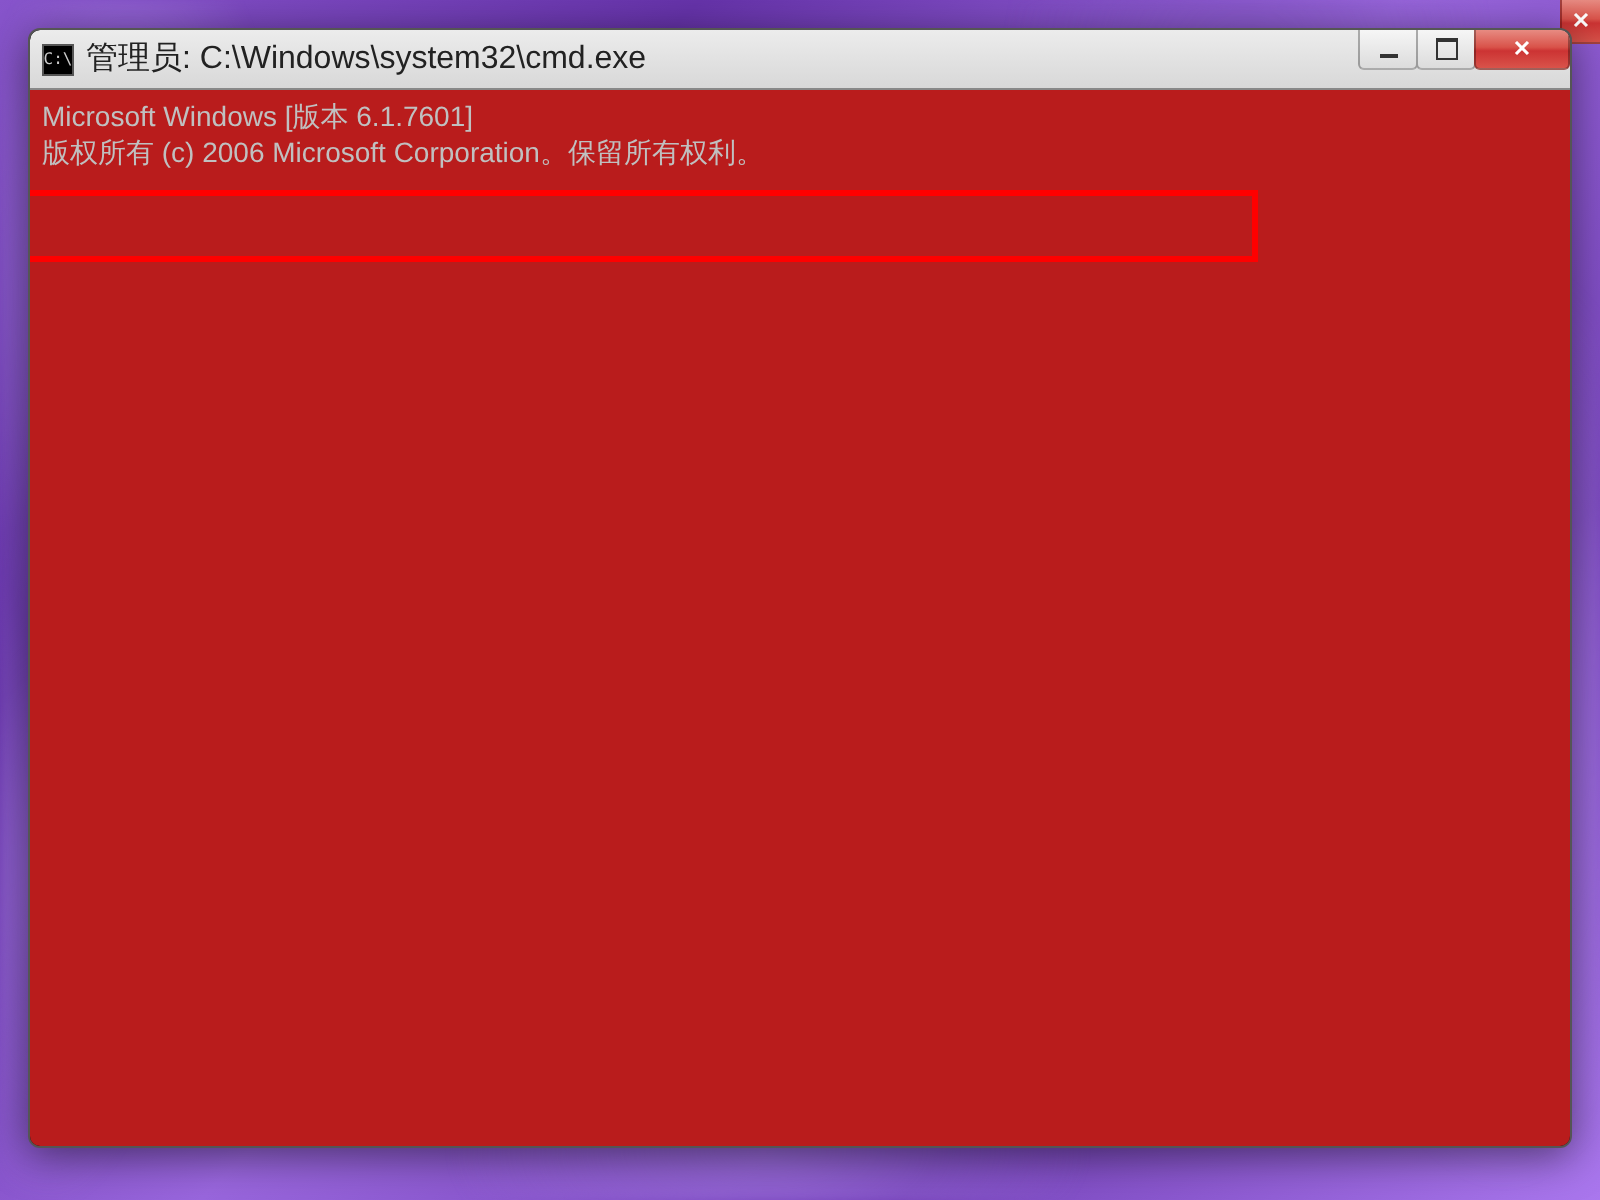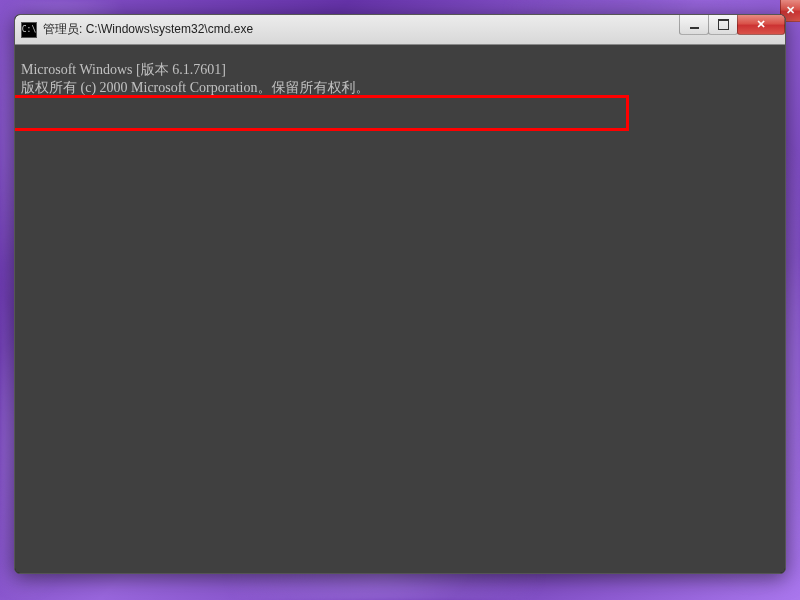--- a/index.html
+++ b/index.html
@@ -58,21 +58,21 @@
       border: 1px solid #555;
       margin-right: 6px;
       display: flex;
       align-items: center;
       justify-content: center;
       font-size: 8px;
       color: #ccc;
       font-family: monospace;
     }
     .titlebar-text {
-      font-size: 12px;
+      font-size: 16px;
       color: #222;
     }
     .winbuttons {
       position: absolute;
       right: 0;
       top: 0;
       display: flex;
       height: 20px;
     }
     .winbtn {
@@ -109,23 +109,23 @@
       color: #fff;
     }
     .winbtn.close::before {
       content: "✕";
       font-weight: bold;
       font-size: 11px;
       color: #fff;
     }
     .client {
       flex: 1;
-      background: #404040;
-      padding: 16px 6px;
-      font-family: Liberation Serif, serif;
+      background: #b91c1c;
+      padding: 4px 6px;
+      font-family: Liberation Sans, sans-serif;
       font-size: 14px;
       line-height: 18px;
       color: #c0c0c0;
       position: relative;
     }
     .console-line {
       white-space: pre;
     }
     .highlight-box {
       position: absolute;
@@ -174,17 +174,17 @@
       </div>
     <div class="titlebar-text">管理员: C:\Windows\system32\cmd.exe</div>
     <div class="winbuttons">
       <div class="winbtn min"></div>
       <div class="winbtn max"></div>
       <div class="winbtn close"></div>
     </div>
   </div>
   <div class="client">
     <div class="console-line">Microsoft Windows [版本 6.1.7601]</div>
-    <div class="console-line">版权所有 (c) 2000 Microsoft Corporation。保留所有权利。</div>
+    <div class="console-line">版权所有 (c) 2006 Microsoft Corporation。保留所有权利。</div>
     <div class="console-line"></div>
     <div class="highlight-box" id="hl" style="top: 50px; left: -4px; width: 618px; height: 36px;"></div>
   </div>
 </div>
 
 </body></html>

